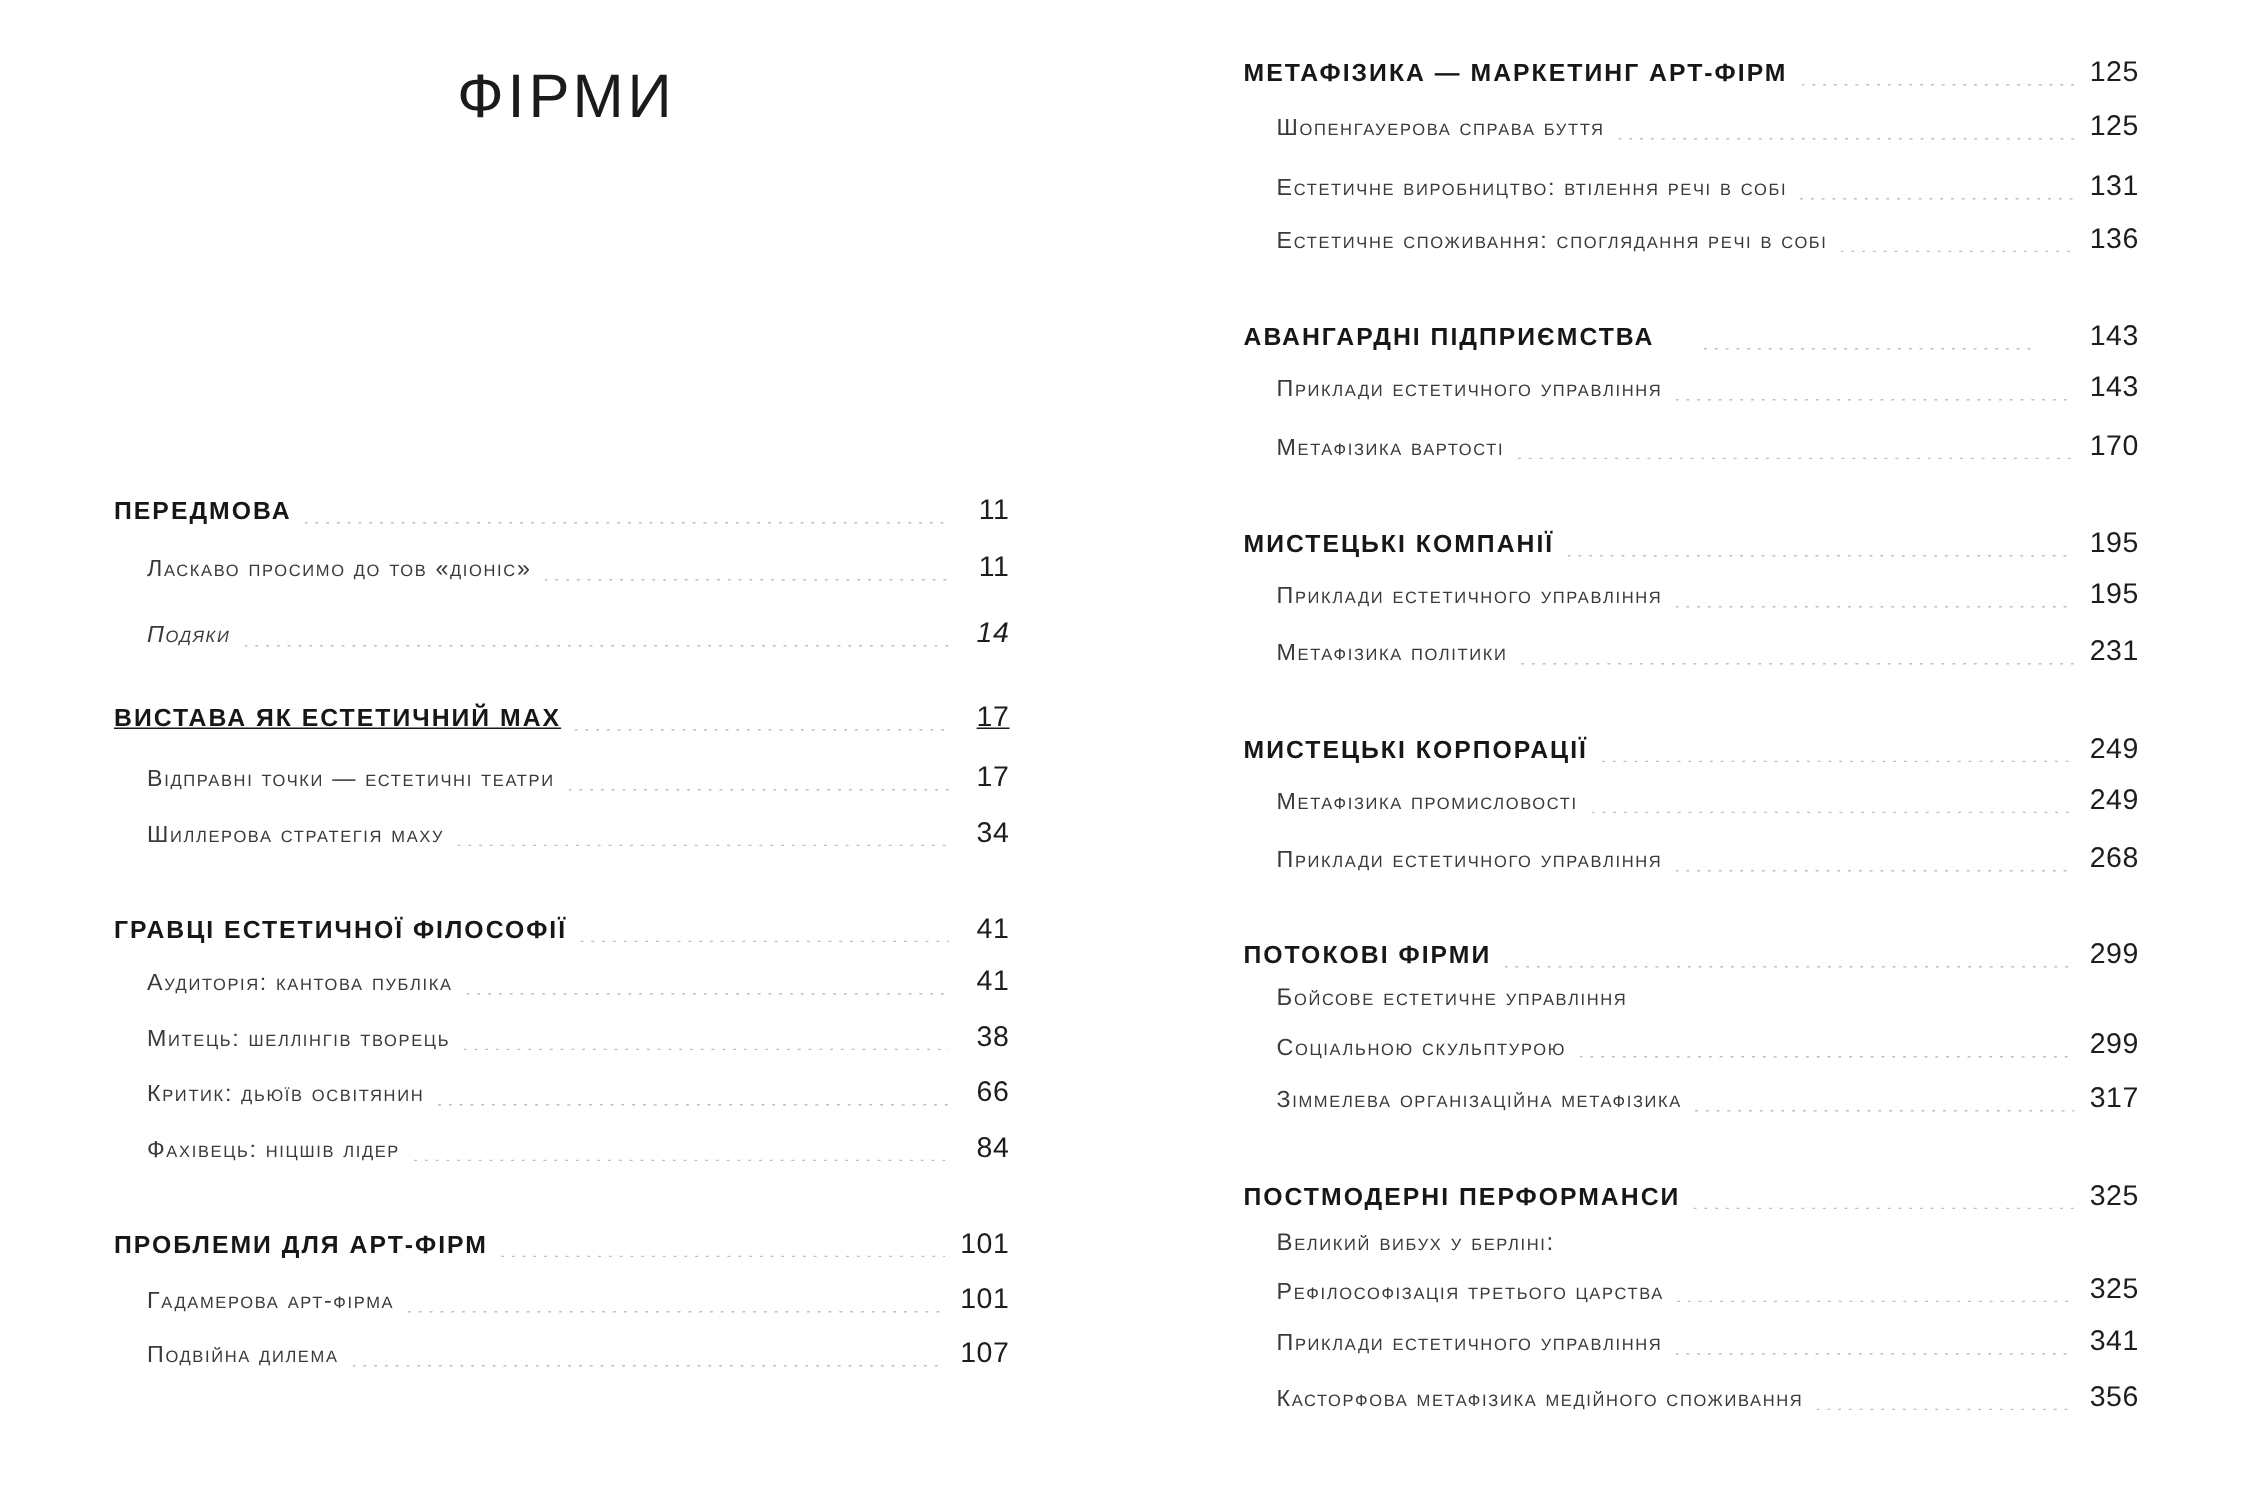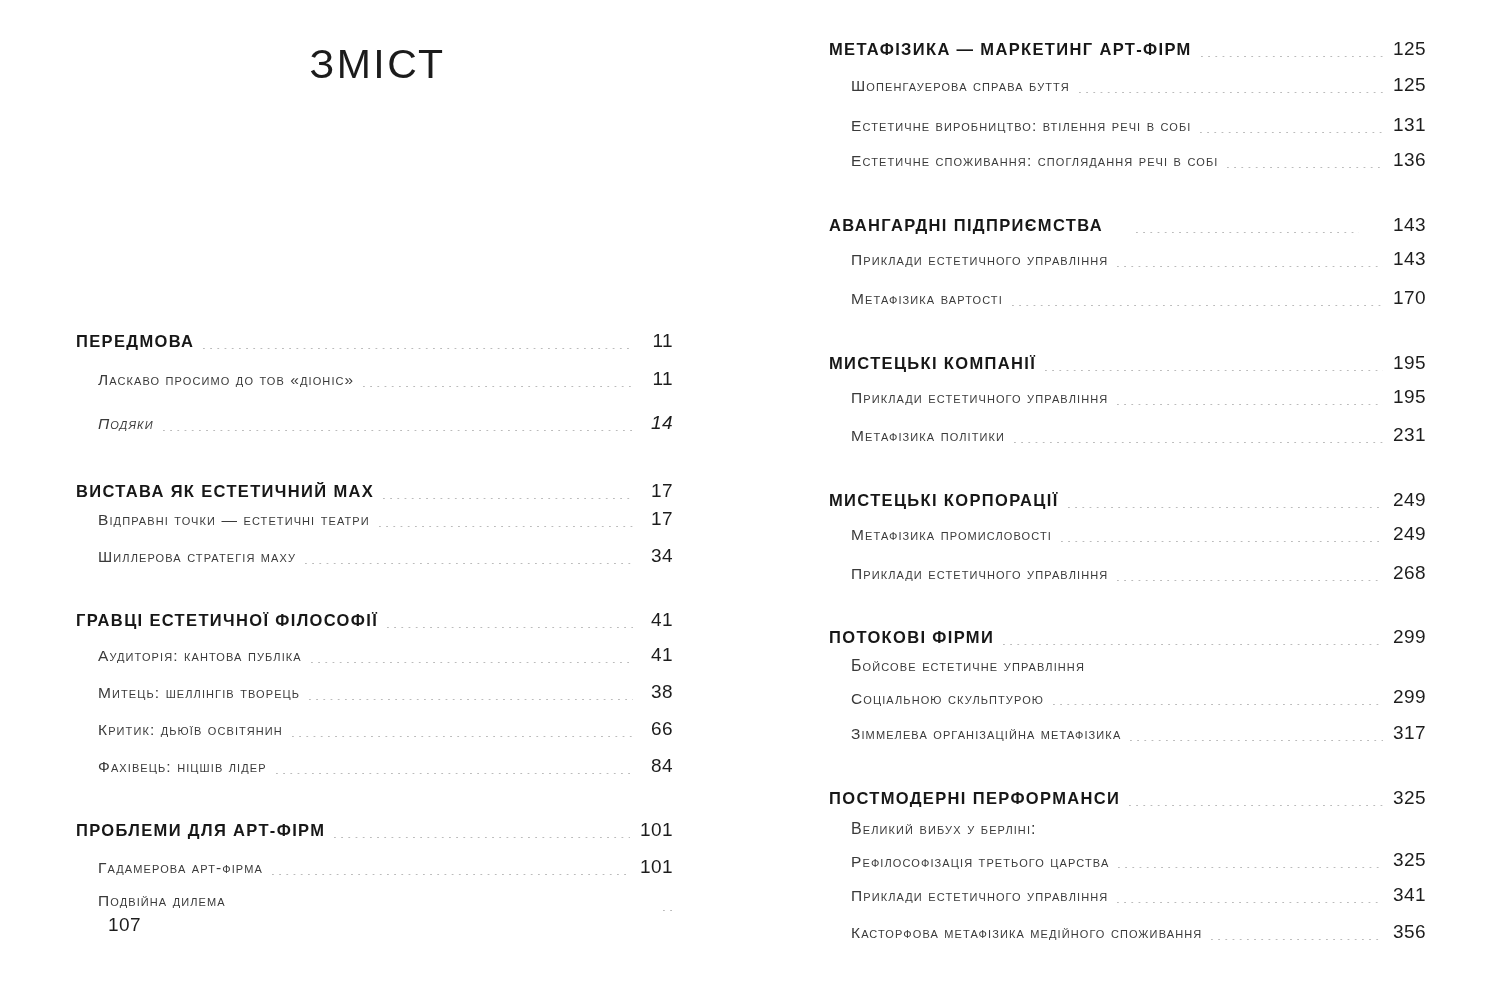--- a/index.html
+++ b/index.html
@@ -152,39 +152,39 @@
     font-size: 19px;
     color: #1d1d1d;
     letter-spacing: 0.4px;
   }
 </style>
 </head>
 <body>
 
 <div id="page">
 
-  <div class="toc-title">ЗМІСТ</div>
+  <div class="toc-title">ФІРМИ</div>
 
   <div class="column column-left" id="col-left">
       <div class="entry head" style="top: 330px;">
         <span class="entry-label">ПЕРЕДМОВА</span>
         <span class="entry-leader"></span>
         <span class="entry-page">11</span>
       </div>
       <div class="entry sub" style="top: 368px;">
         <span class="entry-label">Ласкаво просимо до ТОВ «Діоніс»</span>
         <span class="entry-leader"></span>
         <span class="entry-page">11</span>
       </div>
       <div class="entry sub" style="top: 412px; font-style: italic;">
         <span class="entry-label">Подяки</span>
         <span class="entry-leader"></span>
         <span class="entry-page">14</span>
       </div>
-      <div class="entry head" style="top: 480px;">
+      <div class="entry head" style="top: 468px; text-decoration: underline;">
         <span class="entry-label">ВИСТАВА ЯК ЕСТЕТИЧНИЙ МАХ</span>
         <span class="entry-leader"></span>
         <span class="entry-page">17</span>
       </div>
       <div class="entry sub" style="top: 508px;">
         <span class="entry-label">Відправні точки — естетичні театри</span>
         <span class="entry-leader"></span>
         <span class="entry-page">17</span>
       </div>
       <div class="entry sub" style="top: 545px;">
@@ -220,21 +220,21 @@
       <div class="entry head" style="top: 819px;">
         <span class="entry-label">ПРОБЛЕМИ ДЛЯ АРТ-ФІРМ</span>
         <span class="entry-leader"></span>
         <span class="entry-page">101</span>
       </div>
       <div class="entry sub" style="top: 856px;">
         <span class="entry-label">Гадамерова арт-фірма</span>
         <span class="entry-leader"></span>
         <span class="entry-page">101</span>
       </div>
-      <div class="entry sub" style="top: 892px; flex-direction: column;">
+      <div class="entry sub" style="top: 892px;">
         <span class="entry-label">Подвійна дилема</span>
         <span class="entry-leader"></span>
         <span class="entry-page">107</span>
       </div>
     </div>
   <div class="column column-right" id="col-right">
       <div class="entry head" style="top: 38px;">
         <span class="entry-label">МЕТАФІЗИКА — МАРКЕТИНГ АРТ-ФІРМ</span>
         <span class="entry-leader"></span>
         <span class="entry-page">125</span>

